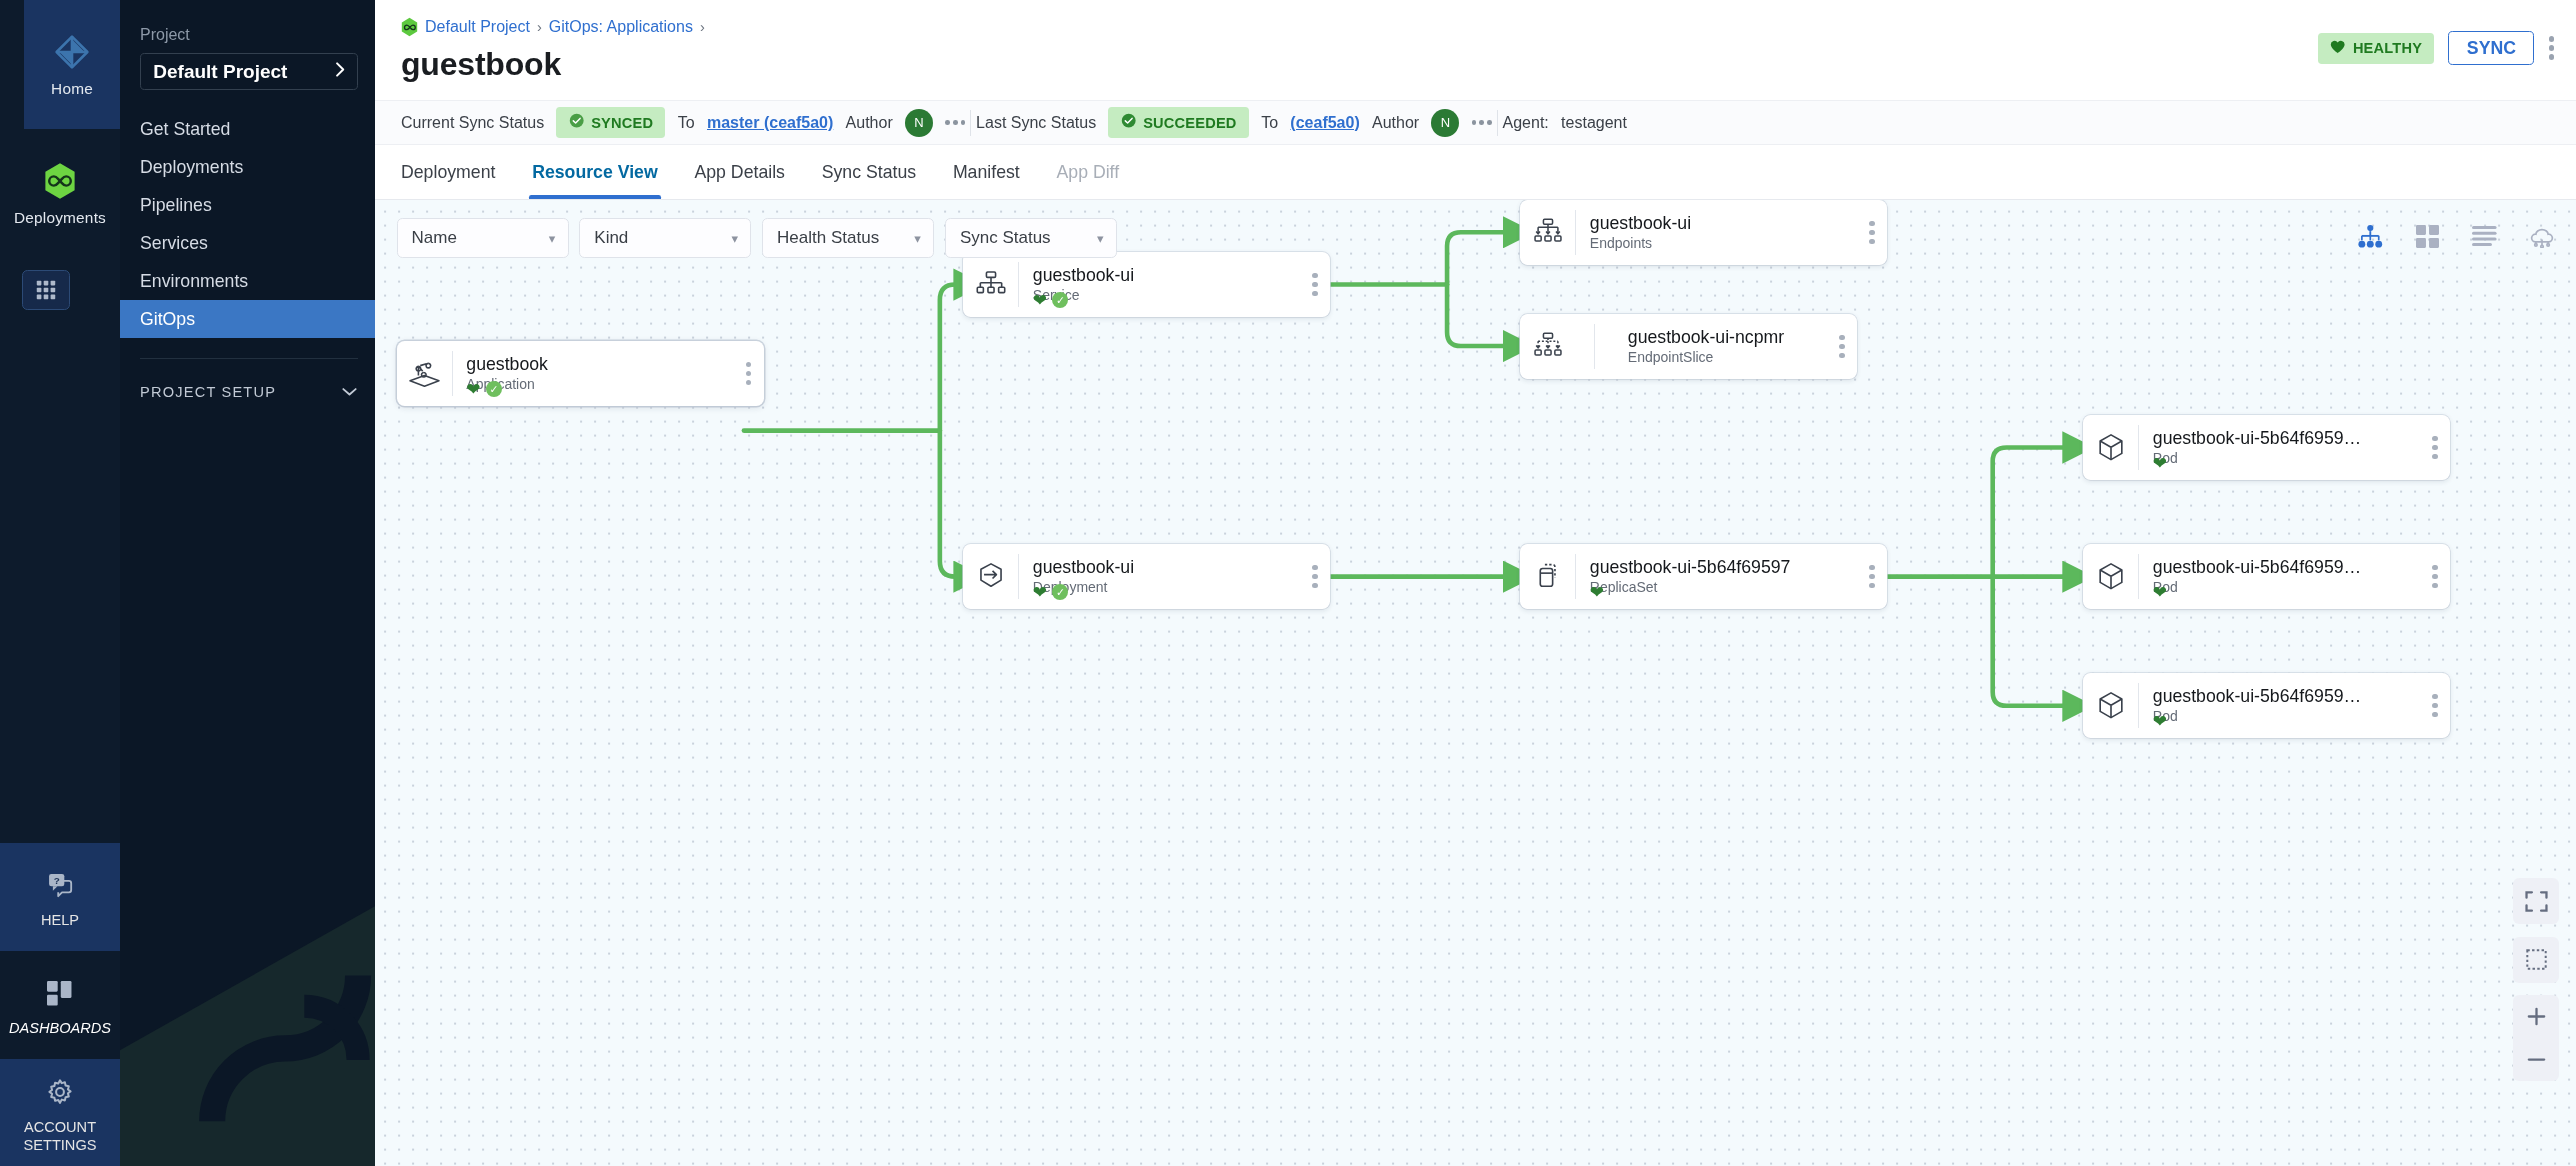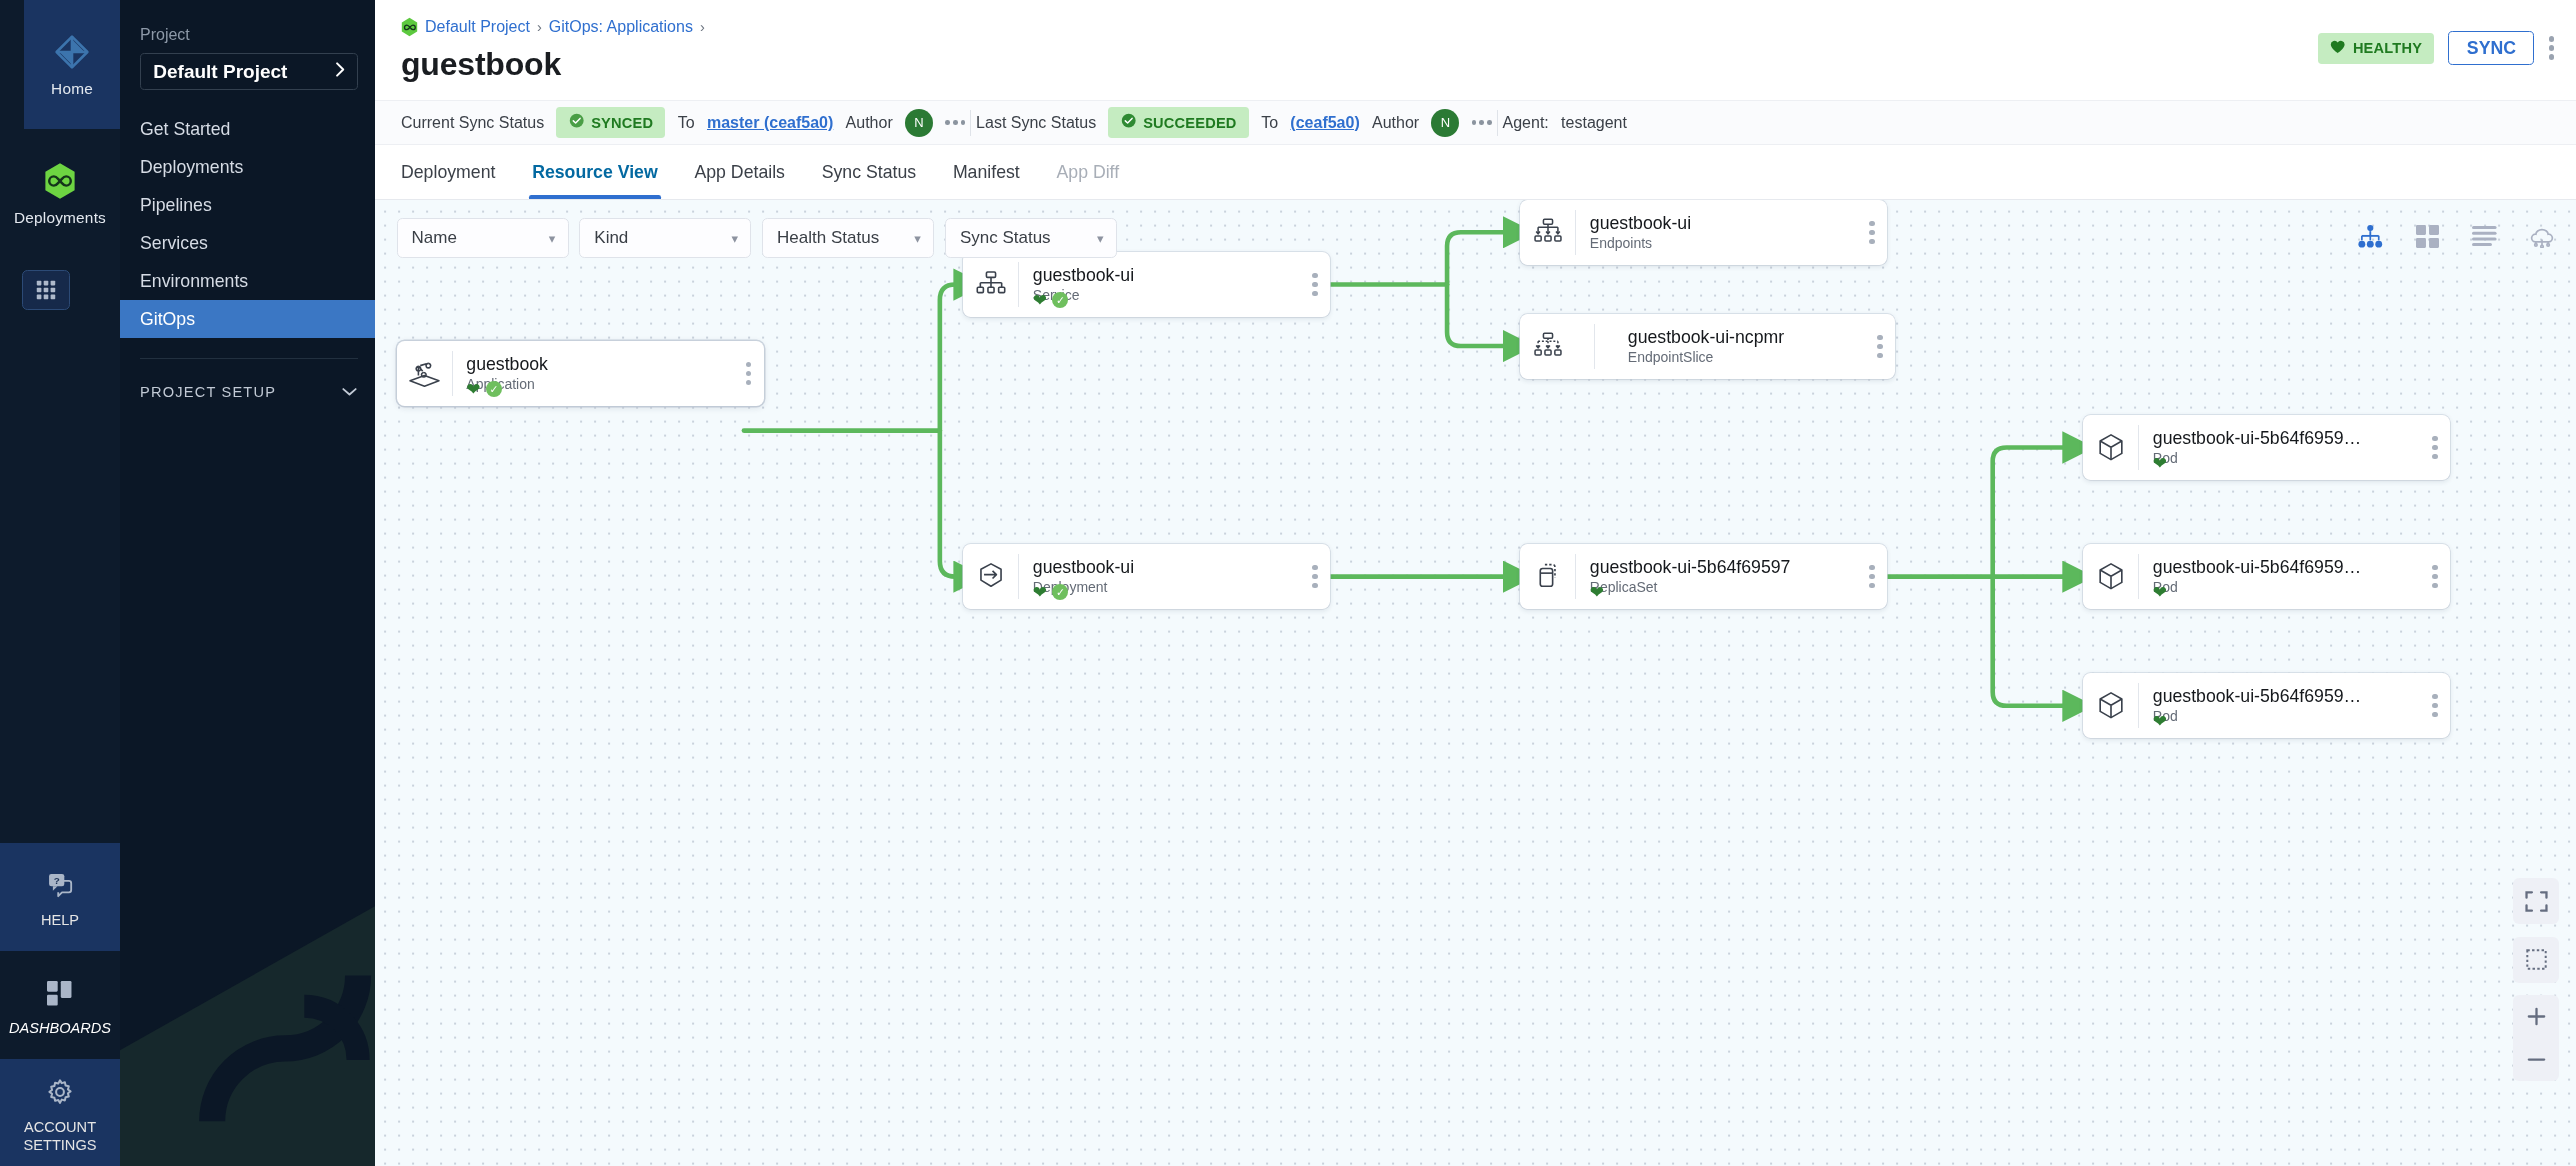--- a/index.html
+++ b/index.html
@@ -590,21 +590,21 @@
           <div class="n-title">guestbook-ui</div>
           <div class="n-kind">Endpoints</div>
         </div>
         <div class="n-kebab">
             <i></i>
             <i></i>
             <i></i>
           </div>
       </div>
 
-      <div class="node" style="left:1145px; top:114px; width:375px;gap:19px;">
+      <div class="node" style="left:1145px; top:114px; width:337px;gap:19px;">
         <div class="n-icon">
           <svg width="34" height="32" viewBox="0 0 44 42" fill="none" stroke="#3a414c" stroke-width="2">
             <rect x="16" y="3" width="12" height="6.5" rx="1.5"></rect>
             <path d="M22 9.5 v4" stroke-dasharray="2.2 2.2"></path>
             <path d="M9 13.5 h26 M9 13.5 v8 M22 13.5 v8 M35 13.5 v8" stroke-dasharray="2.6 2.4"></path>
             <path d="M6.5 19 l2.5 3 2.5 -3 M19.5 19 l2.5 3 2.5 -3 M32.5 19 l2.5 3 2.5 -3"></path>
             <rect x="5" y="25" width="8" height="6.5" rx="1.3"></rect>
               <rect x="18" y="25" width="8" height="6.5" rx="1.3"></rect>
               <rect x="31" y="25" width="8" height="6.5" rx="1.3"></rect>
           </svg>

